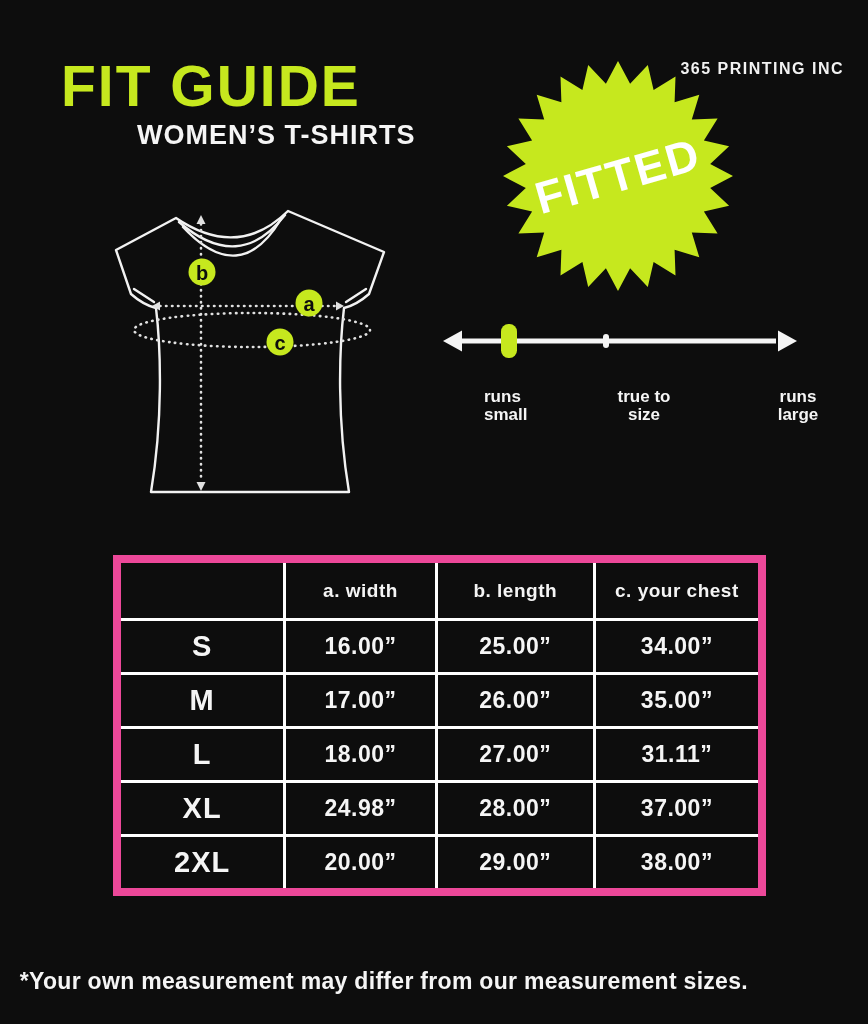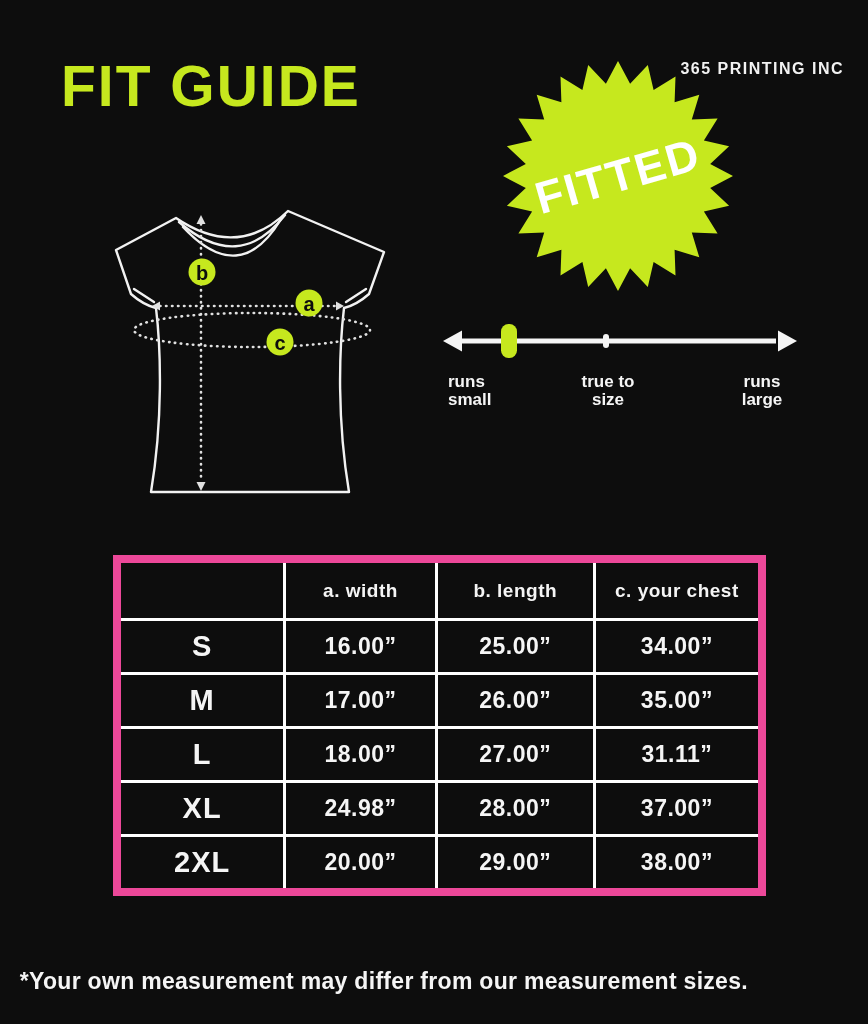--- a/index.html
+++ b/index.html
@@ -25,23 +25,23 @@
     font-family:"Liberation Sans", sans-serif; font-weight:bold;
     font-size:45px; letter-spacing:2px; fill:#ffffff;
   }
   .shirt { position:absolute; left:100px; top:190px; }
   .shirt text {
     font-family:"Liberation Sans", sans-serif; font-weight:bold;
     font-size:20px; fill:#0d0d0d;
   }
   .scale { position:absolute; left:440px; top:315px; }
   .scale-label {
-    position:absolute; top:373px;
+    position:absolute; top:388px;
     font-size:17px; font-weight:bold; line-height:18px;
-    white-space:pre-line; color:#f5f5f5;
+    white-space:pre-line; color:#f5f5f5;margin-left:36px;
   }
   .scale-label.left   { left:448px; text-align:left;  }
   .scale-label.center { left:548px; width:120px; text-align:center; }
   .scale-label.right  { left:702px; width:120px; text-align:center; }
   .size-chart {
     position:absolute; left:113px; top:555px; width:653px;
     border-collapse:collapse; table-layout:fixed;
     border:8px solid #ec4899;
   }
   .size-chart th, .size-chart td {
@@ -57,20 +57,21 @@
   }
 </style>
 </head>
 <body>
 
 <div class="page">
 
   <div class="brand">365 PRINTING INC</div>
 
   <h1 class="title">FIT GUIDE</h1>
+  <div class="subtitle">WOMEN’S T-SHIRTS</div>
 
   <svg class="badge" width="240" height="240" viewBox="0 0 240 240">
     <polygon fill="#c6e81e" points="235,120 212.2,132.1 231.1,149.8 205.9,155.6 219.6,177.5 193.8,176.6 201.3,201.3 176.6,193.8 177.5,219.6 155.6,205.9 149.8,231.1 132.1,212.2 120,235 107.9,212.2 90.2,231.1 84.4,205.9 62.5,219.6 63.4,193.8 38.7,201.3 46.2,176.6 20.4,177.5 34.1,155.6 8.9,149.8 27.8,132.1 5,120 27.8,107.9 8.9,90.2 34.1,84.4 20.4,62.5 46.2,63.4 38.7,38.7 63.4,46.2 62.5,20.4 84.4,34.1 90.2,8.9 107.9,27.8 120,5 132.1,27.8 149.8,8.9 155.6,34.1 177.5,20.4 176.6,46.2 201.3,38.7 193.8,63.4 219.6,62.5 205.9,84.4 231.1,90.2 212.2,107.9"></polygon>
     <text x="120" y="120" text-anchor="middle" dominant-baseline="central" transform="rotate(-16 120 120)">FITTED</text>
   </svg>
 
   <svg class="shirt" width="300" height="330" viewBox="0 0 300 330">
     <g fill="none" stroke="#f2f2f2" stroke-width="2.4" stroke-linejoin="round" stroke-linecap="round">
       <path d="M76,28 L16,60 L31,104 C40,112 48,116 56,118 C61,160 63,230 51,302 L249,302 C237,230 239,160 244,118 C252,116 260,112 269,104 L284,62 L188,21 Q138,70 76,28 Z"></path>
       <path d="M79,32 Q139,84 185,25"></path>

